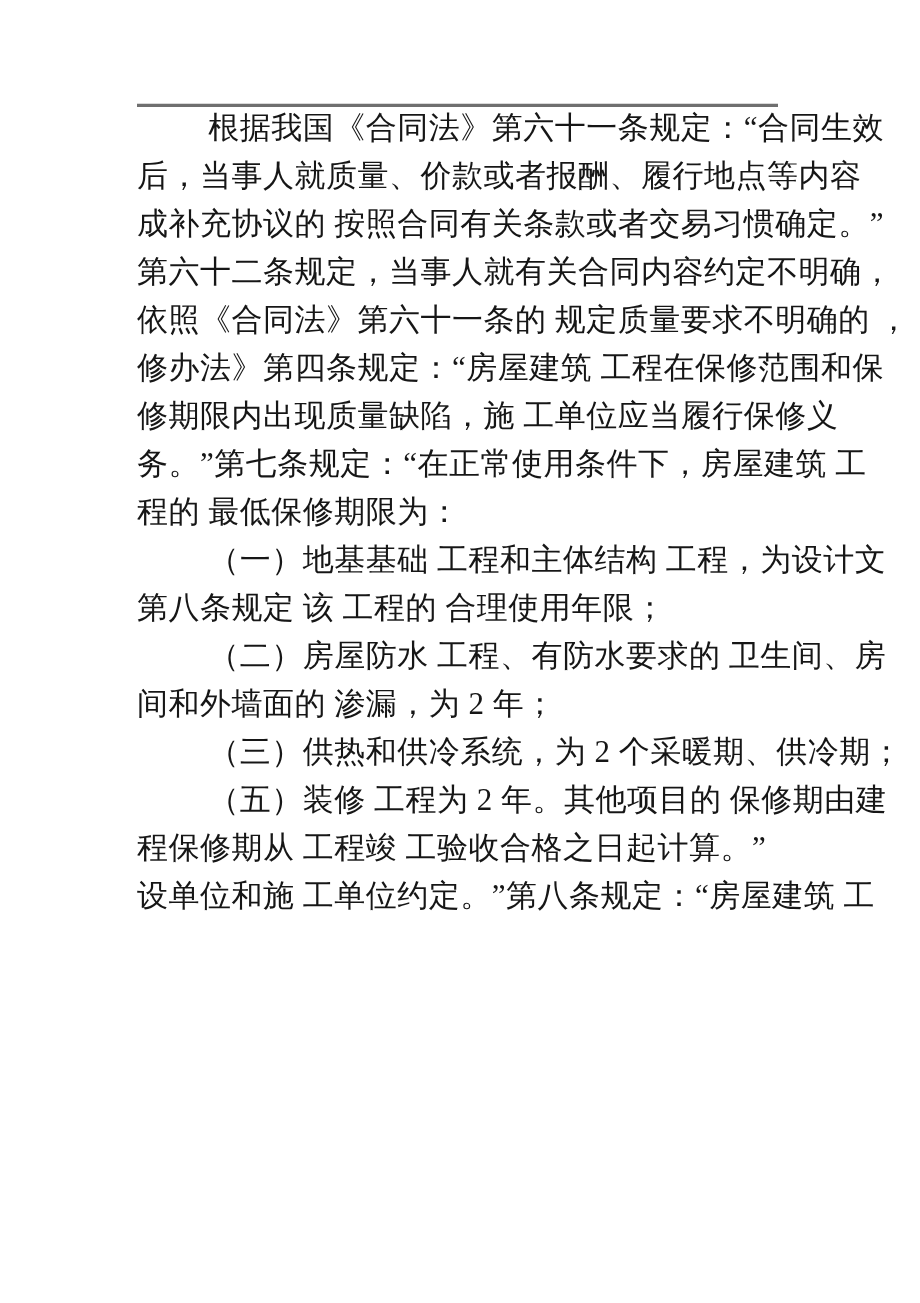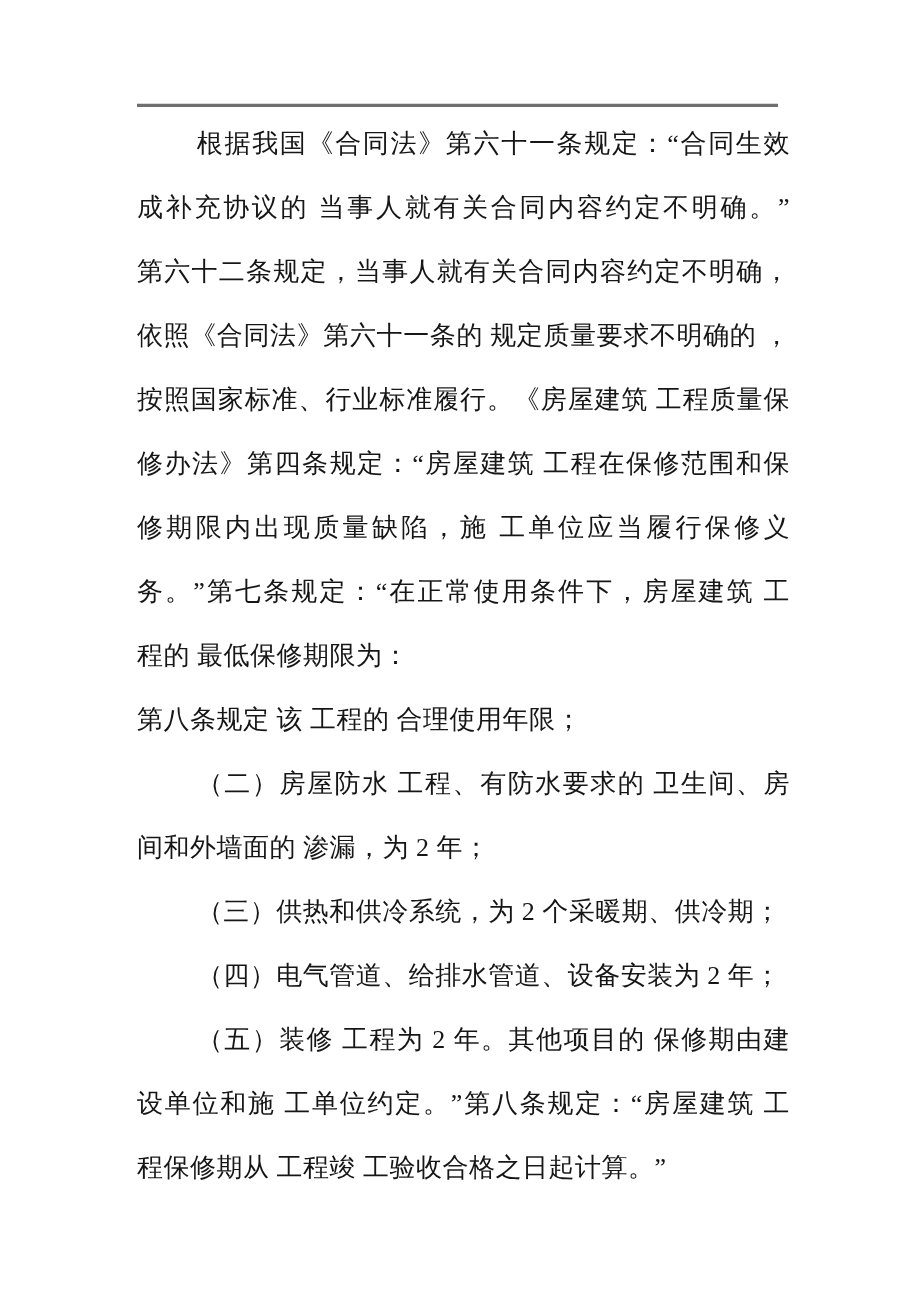--- a/index.html
+++ b/index.html
@@ -26,56 +26,55 @@
     border-top:1px solid var(--rule-light);
     border-bottom:3px solid var(--rule-dark);
   }
   .text-block{
     position:absolute;
     left:137px;top:104px;width:653px;
   }
   .line{
     height:48px;
     line-height:48px;
-    font-size:26px;
+    font-size:31px;
     letter-spacing:0.5px;
     text-align:justify;
     text-align-last:justify;
     white-space:nowrap;
     overflow:visible;
-    margin-top:16px;
   }
   .line.end{
     text-align:right;
     text-align-last:left;
   }
   .line.indent{
     text-indent:2.3em;
   }
 </style>
 </head>
 <body>
 
 <div class="page">
 
   <div class="header-rule"></div>
 
   <div class="text-block">
     <div class="line indent">根据我国《合同法》第六十一条规定：“合同生效</div>
-    <div class="line">成补充协议的 当事人就有关合同内容约定不明确。”</div>
+    <div class="line">后，当事人就质量、价款或者报酬、履行地点等内容</div>
+    <div class="line">成补充协议的 按照合同有关条款或者交易习惯确定。”</div>
     <div class="line">第六十二条规定，当事人就有关合同内容约定不明确，</div>
     <div class="line">依照《合同法》第六十一条的 规定质量要求不明确的 ，</div>
-    <div class="line">按照国家标准、行业标准履行。《房屋建筑 工程质量保</div>
     <div class="line">修办法》第四条规定：“房屋建筑 工程在保修范围和保</div>
     <div class="line">修期限内出现质量缺陷，施 工单位应当履行保修义</div>
     <div class="line">务。”第七条规定：“在正常使用条件下，房屋建筑 工</div>
     <div class="line end">程的 最低保修期限为：</div>
+    <div class="line indent">（一）地基基础 工程和主体结构 工程，为设计文</div>
     <div class="line end">第八条规定 该 工程的 合理使用年限；</div>
     <div class="line indent">（二）房屋防水 工程、有防水要求的 卫生间、房</div>
     <div class="line end">间和外墙面的 渗漏，为 2 年；</div>
     <div class="line indent end">（三）供热和供冷系统，为 2 个采暖期、供冷期；</div>
-    <div class="line indent end">（四）电气管道、给排水管道、设备安装为 2 年；</div>
     <div class="line indent">（五）装修 工程为 2 年。其他项目的 保修期由建</div>
+    <div class="line end">程保修期从 工程竣 工验收合格之日起计算。”</div>
     <div class="line">设单位和施 工单位约定。”第八条规定：“房屋建筑 工</div>
-    <div class="line end">程保修期从 工程竣 工验收合格之日起计算。”</div>
   </div>
 
 </div>
 
 </body></html>

